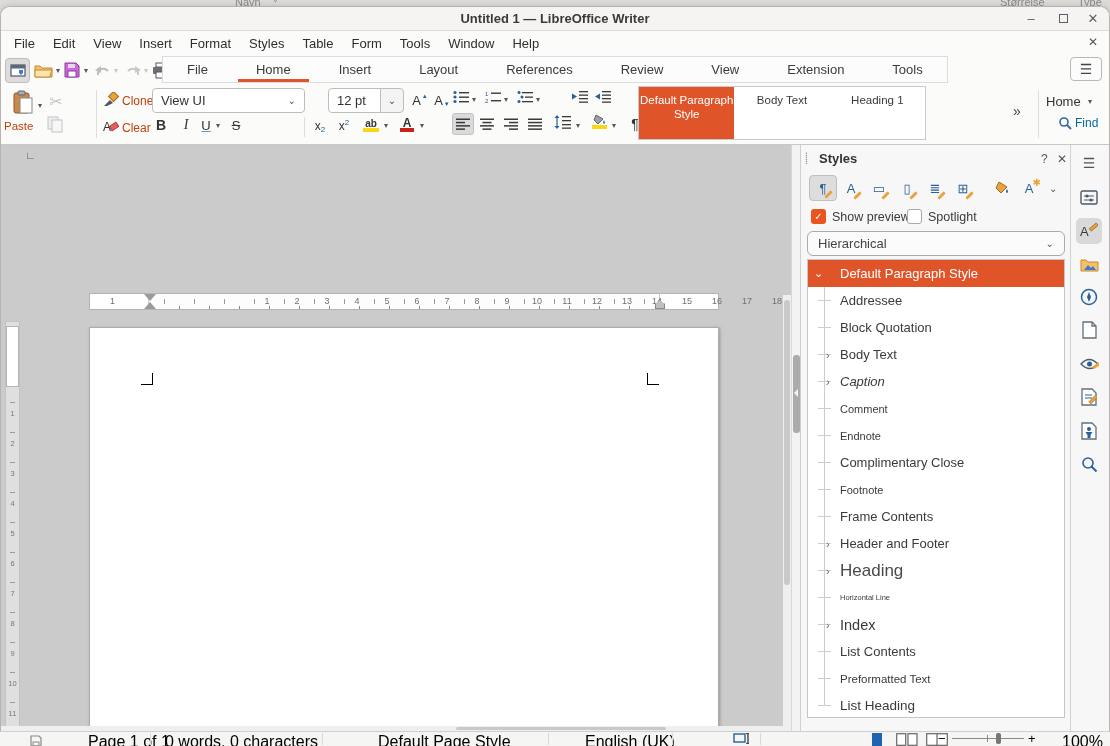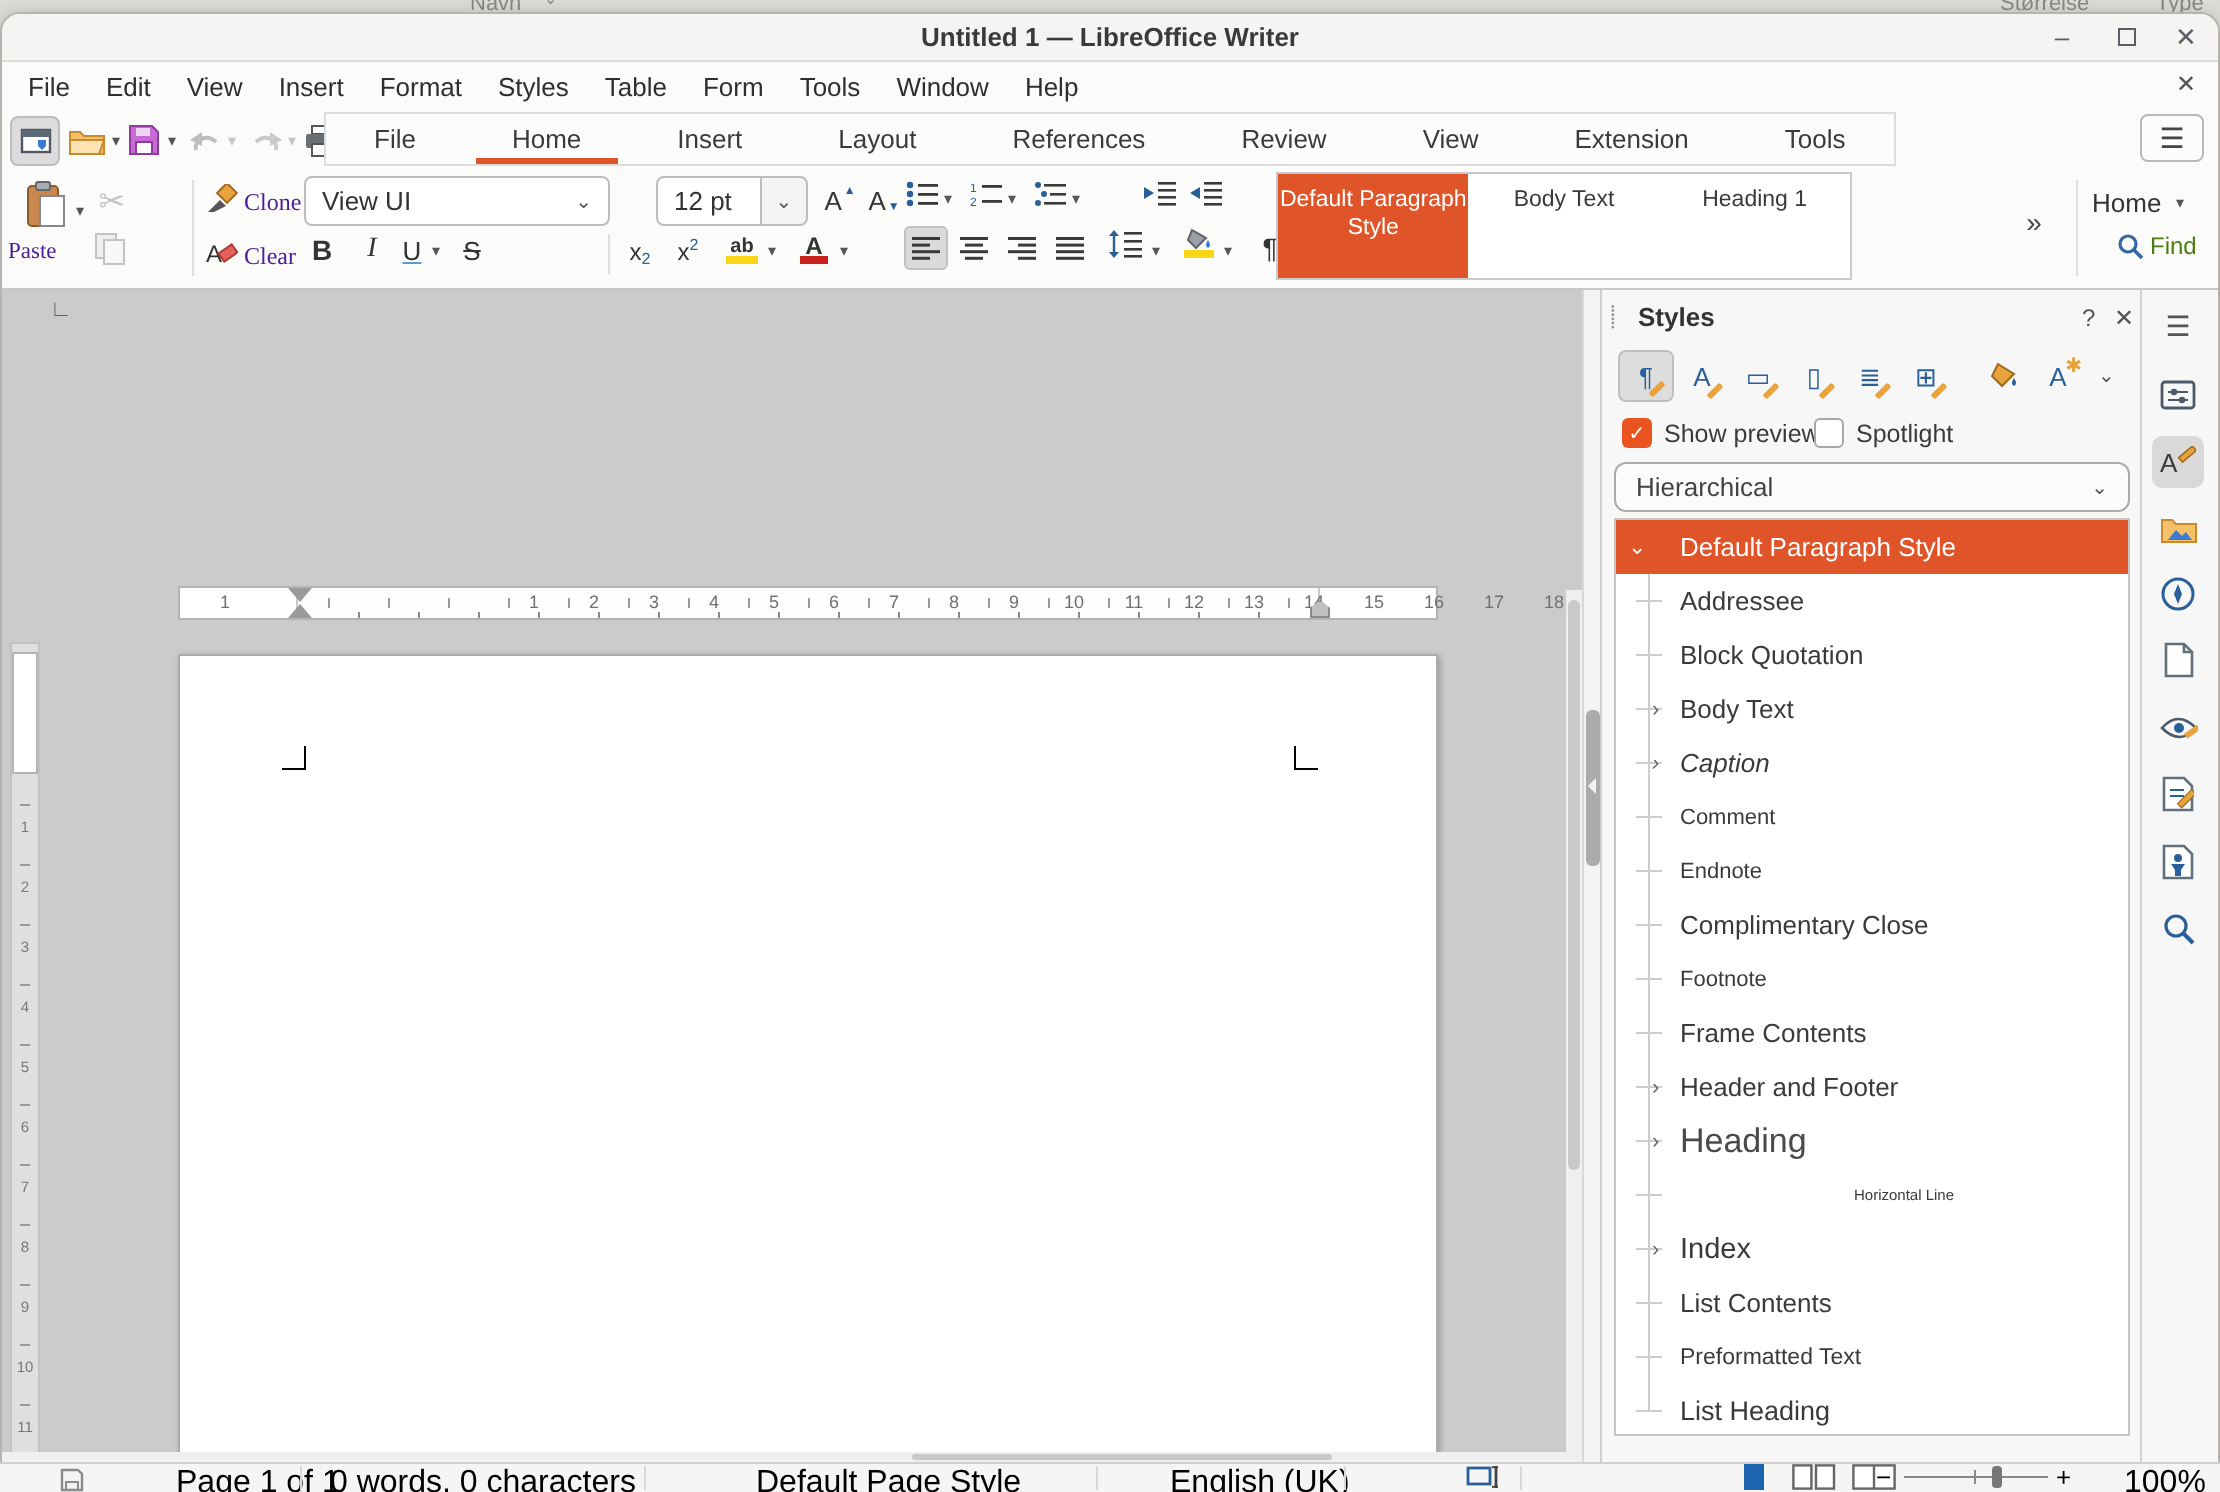--- a/index.html
+++ b/index.html
@@ -22,21 +22,21 @@
   .qicon{position:absolute;top:59px;height:22px;display:flex;align-items:center;}
   .caret{font-size:8px;color:#555;}
   .caret.dis{color:#C6C6C6;}
   .tabstrip{position:absolute;left:162px;top:56px;height:27px;background:#FCFCFC;border:1px solid #DCDCDC;display:flex;}
   .nbtab{position:relative;padding:0 24px;display:flex;align-items:center;font-size:13px;color:#3A3A3A;}
   .nbtab.active::after{content:"";position:absolute;left:6px;right:6px;bottom:0;height:3px;background:#E0542A;}
   .hambtn{position:absolute;left:1070px;top:57px;width:32px;height:24px;border:1px solid #B8B8B8;border-radius:4px;background:#FCFCFC;display:flex;align-items:center;justify-content:center;font-size:14px;color:#444;}
   
   .toolbar{left:1px;top:83px;width:1108px;height:62px;background:#FBFBFA;border-bottom:1px solid #C8C8C8;}
   .tsep{position:absolute;top:90px;height:48px;width:1px;background:#DEDEDE;}
-  .tlabel{position:absolute;font-size:11.5px;color:#4c1d95;font-family:Liberation Serif, serif;}
+  .tlabel{position:absolute;font-size:11.5px;color:#c2410c;}
   .tbtn{position:absolute;display:flex;align-items:center;justify-content:center;}
   .glyphB{font-weight:bold;font-size:14px;color:#333;}
   .glyphI{font-style:italic;font-family:"Liberation Serif",serif;font-size:14px;color:#333;}
   .glyphU{font-size:13px;color:#333;text-decoration:underline;text-decoration-color:#5A9BD5;}
   .glyphS{font-size:13px;color:#333;text-decoration:line-through;}
   .combo{position:absolute;background:#fff;border:1px solid #BDBDBD;border-radius:4px;display:flex;align-items:center;font-size:13px;color:#333;}
   .chev{color:#555;font-size:10px;}
   .minibar{display:block;height:4px;margin-top:-1px;}
   .alignbtn{position:absolute;width:22px;height:22px;border-radius:3px;display:flex;align-items:center;justify-content:center;}
   .alignbtn.on{background:#DADADA;border:1px solid #C2C2C2;}
@@ -84,21 +84,21 @@
   .filter{position:absolute;left:6px;top:86px;width:258px;height:25px;background:#FBFBFB;border:1px solid #ABABAB;border-radius:6px;display:flex;align-items:center;font-size:13px;color:#444;padding:0 10px;justify-content:space-between;}
   .stylelist{position:absolute;left:6px;top:114px;width:258px;height:459px;background:#fff;border:1px solid #C6C6C6;overflow:hidden;}
   .stylelist .vline{position:absolute;left:16px;top:27px;bottom:12px;width:1px;background:#CDCDCD;}
   .srow{position:relative;height:27px;display:flex;align-items:center;padding-left:32px;font-size:13px;color:#3A3A3A;}
   .srow::before{content:"";position:absolute;left:10px;top:13px;width:13px;height:1px;background:#CDCDCD;}
   .srow .exp{position:absolute;left:18px;font-size:11px;color:#666;}
   .srow.selected{background:#E0542A;color:#fff;}
   .srow.selected::before{display:none;}
   .srow.selected .exp{left:6px;color:#fff;}
   .srow.small{font-size:11px;}
-  .srow.tiny{font-size:7.5px;justify-content:center;}
+  .srow.tiny{font-size:7.5px;}
   .srow.italic{font-style:italic;}
   .srow.heading{font-size:17px;color:#4a4a4a;}
   .srow.index{font-size:14.5px;}
   .srow.listheading{font-size:13.5px;}
   .srow.mono{font-family:"DejaVu Sans Mono",monospace;font-size:11.5px;}
   
   .dock{left:1070px;top:145px;width:39px;height:586px;background:#F7F7F7;border-left:1px solid #D2D2D2;}
   .dockbtn{position:absolute;left:6px;width:26px;height:26px;display:flex;align-items:center;justify-content:center;}
   .dockbtn.active{background:#D9D9D9;border-radius:5px;}
   
@@ -392,21 +392,21 @@
   </div>
   <span class="tbtn" style="left:1006px;top:100px;width:22px;height:22px;font-size:14px;color:#444;">»</span>
   <div class="tsep" style="left:1038px;"></div>
   <span class="abs" style="left:1046px;top:94px;font-size:13px;color:#333;">Home</span>
   <span class="abs caret" style="left:1088px;top:97px;">▾</span>
   <div class="abs flexc" style="left:1058px;top:116px;">
     <svg width="14" height="14">
         <circle cx="6" cy="6" r="4" fill="none" stroke="#3465A4" stroke-width="1.6"></circle>
         <line x1="9" y1="9" x2="13" y2="13" stroke="#3465A4" stroke-width="1.8"></line>
       </svg>
-    <span style="font-size:12px;color:#4d7c0f;margin-left:3px;">Find</span>
+    <span style="font-size:12px;color:#0369a1;margin-left:3px;">Find</span>
   </div>
 
   <div class="abs workspace">
     <span class="abs" style="left:24px;top:4px;font-size:11px;color:#666;">∟</span>
 
     <div class="hruler">
       <div class="hr-margin" style="left:0;width:59px;border-right:1px solid #C9C9C9;"></div>
       <div class="hr-margin" style="right:0;width:59px;border-left:1px solid #C9C9C9;"></div>
       <span class="mnum">1</span>
       <div class="hticks"></div>

